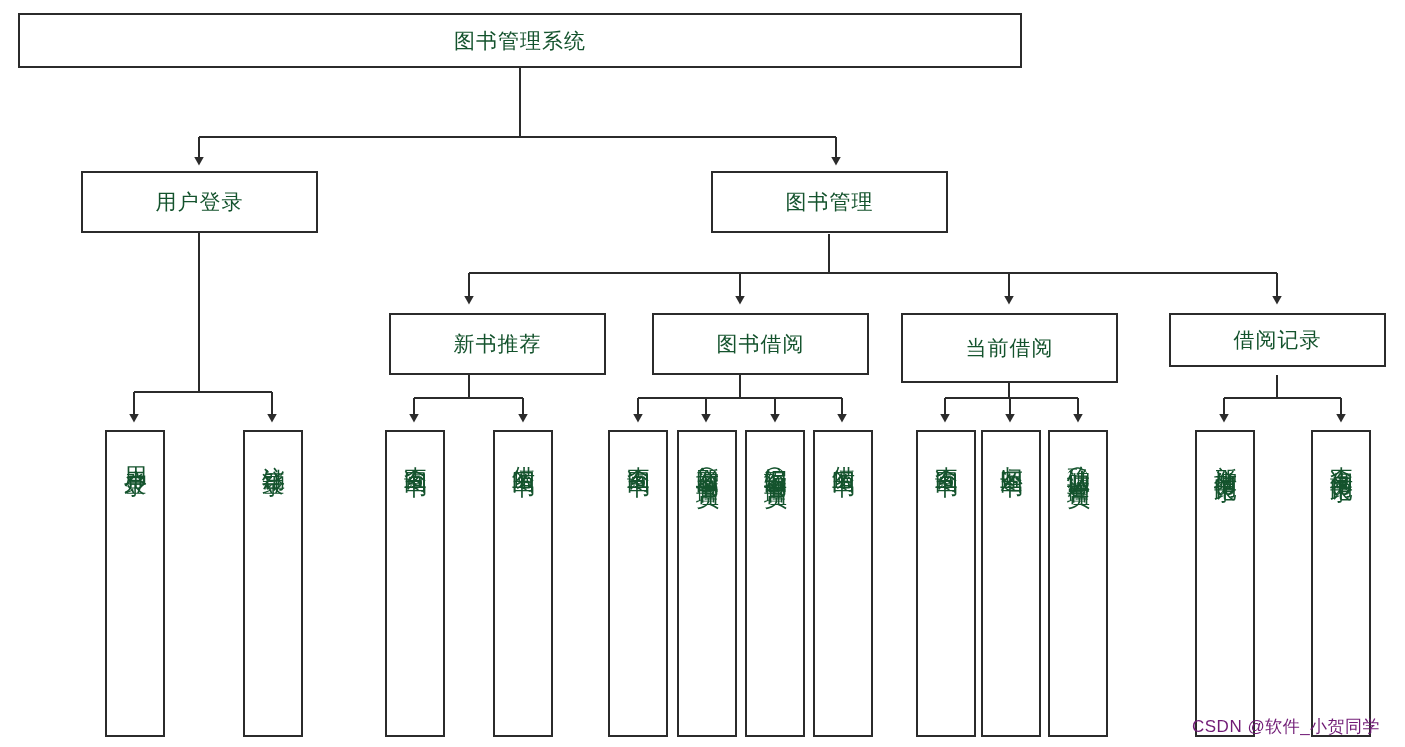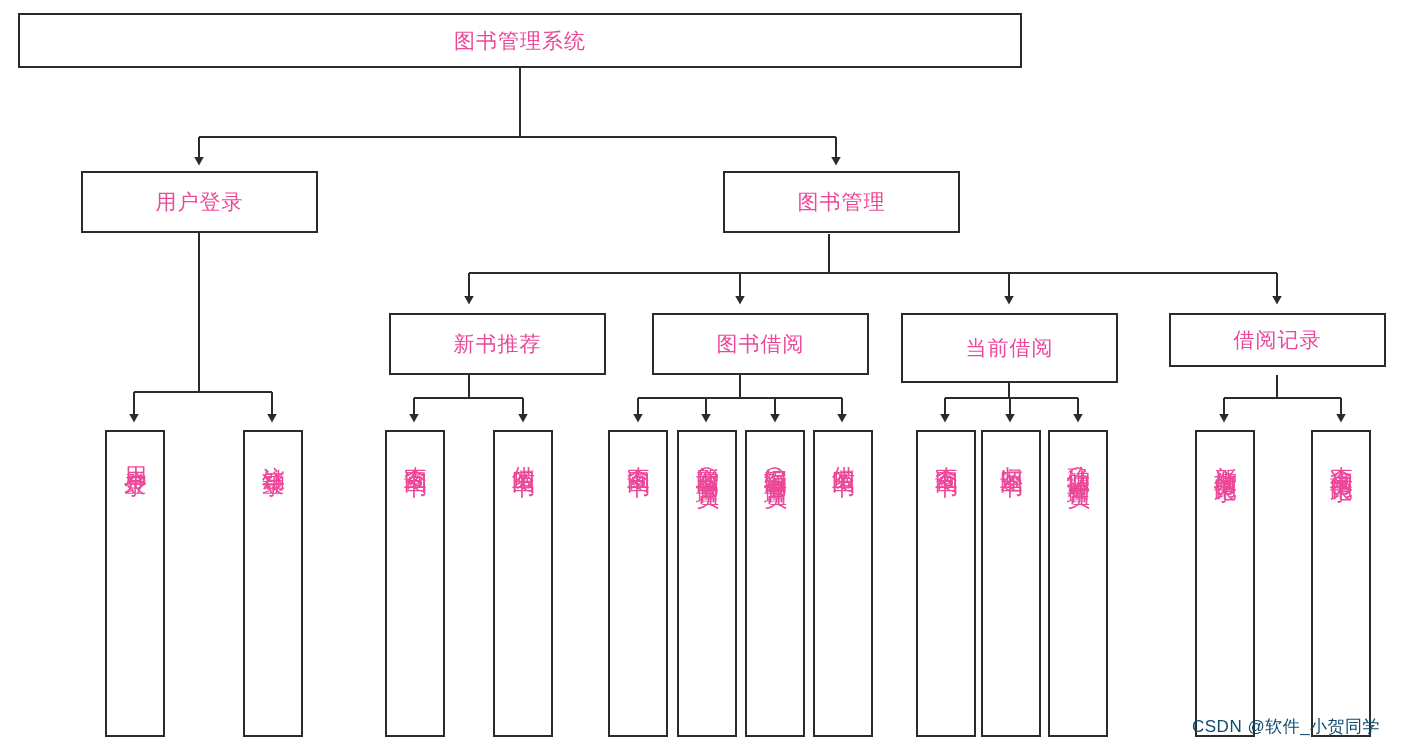--- a/index.html
+++ b/index.html
@@ -26,21 +26,21 @@
     pointer-events: none;
   }
   .node {
     position: absolute;
     box-sizing: border-box;
     border: 2px solid #2b2b2b;
     background: #ffffff;
     display: flex;
     align-items: center;
     justify-content: center;
-    color: #ec4899;
+    color: #14532d;
     text-align: center;
   }
   .node.horiz {
     font-size: 21px;
     letter-spacing: 1px;
   }
   .node.vert {
     align-items: flex-start;
     justify-content: center;
     padding-top: 16px;
@@ -56,21 +56,21 @@
   }
   .label {
     display: block;
     white-space: nowrap;
   }
   #watermark {
     position: absolute;
     left: 1192px;
     top: 715px;
     font-size: 17px;
-    color: #0c4a6e;
+    color: #701a75;
     white-space: nowrap;
     letter-spacing: 0.5px;
   }
 </style>
 </head>
 <body>
 
 <div id="canvas">
 
   <svg id="edges" viewBox="0 0 1405 747" xmlns="http://www.w3.org/2000/svg">
@@ -124,21 +124,21 @@
   </svg>
 
   <div class="node horiz" style="left:18px; top:13px; width:1004px; height:55px;">
     <span class="label">图书管理系统</span>
   </div>
 
   <div class="node horiz" style="left:81px; top:171px; width:237px; height:62px;">
     <span class="label">用户登录</span>
   </div>
 
-  <div class="node horiz" style="left:711px; top:171px; width:237px; height:62px;margin-left:12px;">
+  <div class="node horiz" style="left:711px; top:171px; width:237px; height:62px;">
     <span class="label">图书管理</span>
   </div>
 
   <div class="node horiz" style="left:361px; top:313px; width:217px; height:62px;margin-left:28px;">
     <span class="label">新书推荐</span>
   </div>
 
   <div class="node horiz" style="left:652px; top:313px; width:217px; height:62px;">
     <span class="label">图书借阅</span>
   </div>

